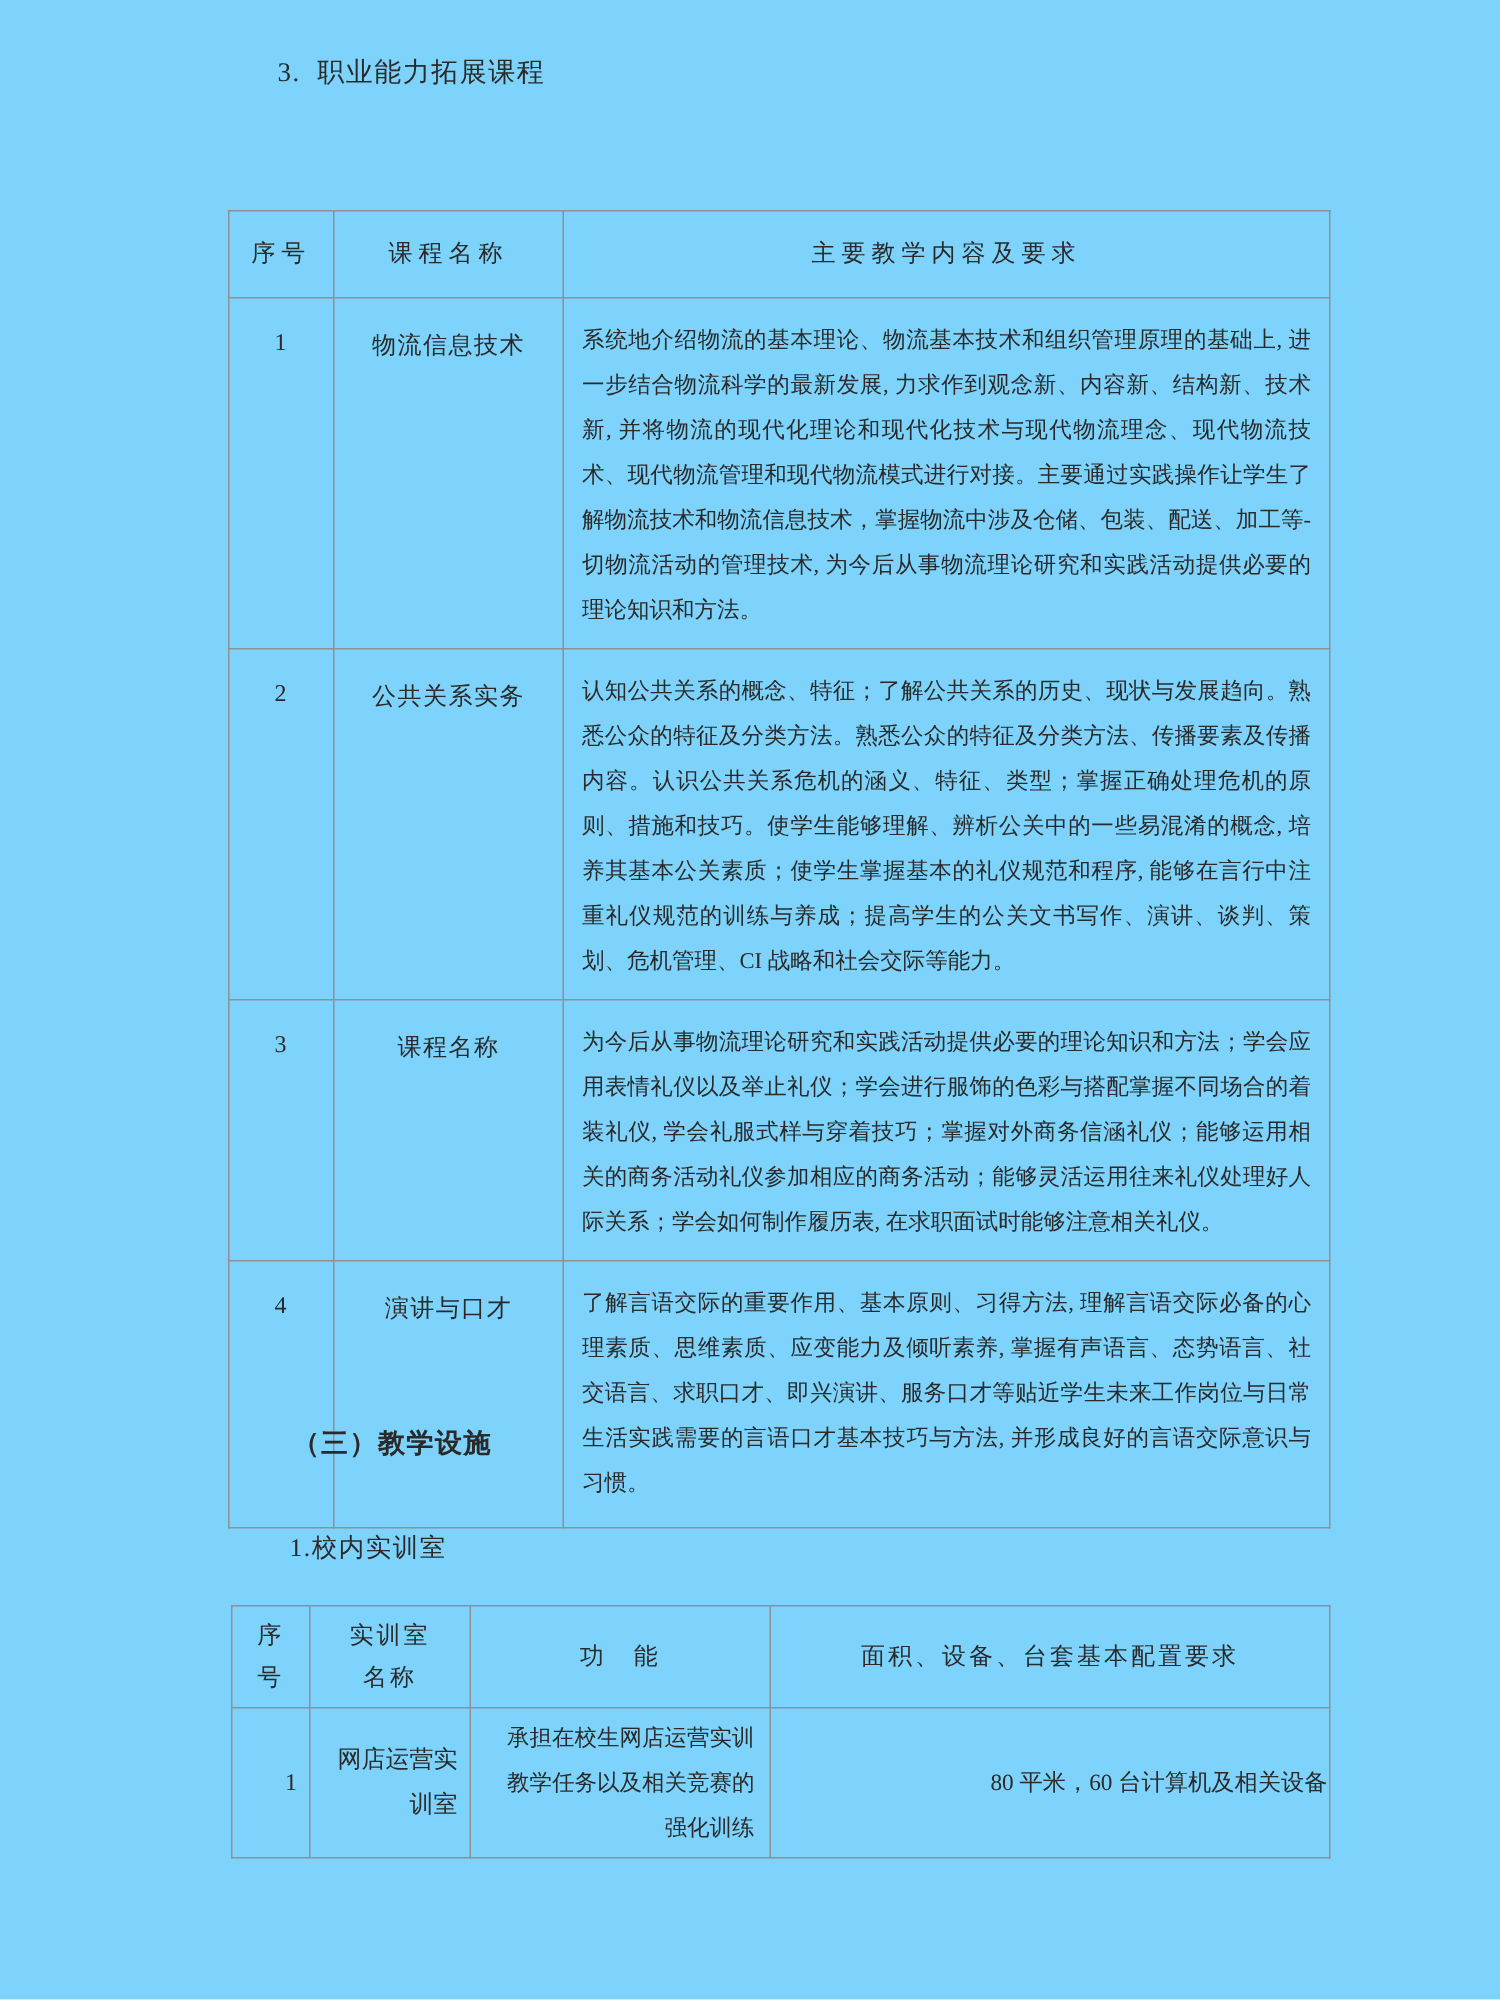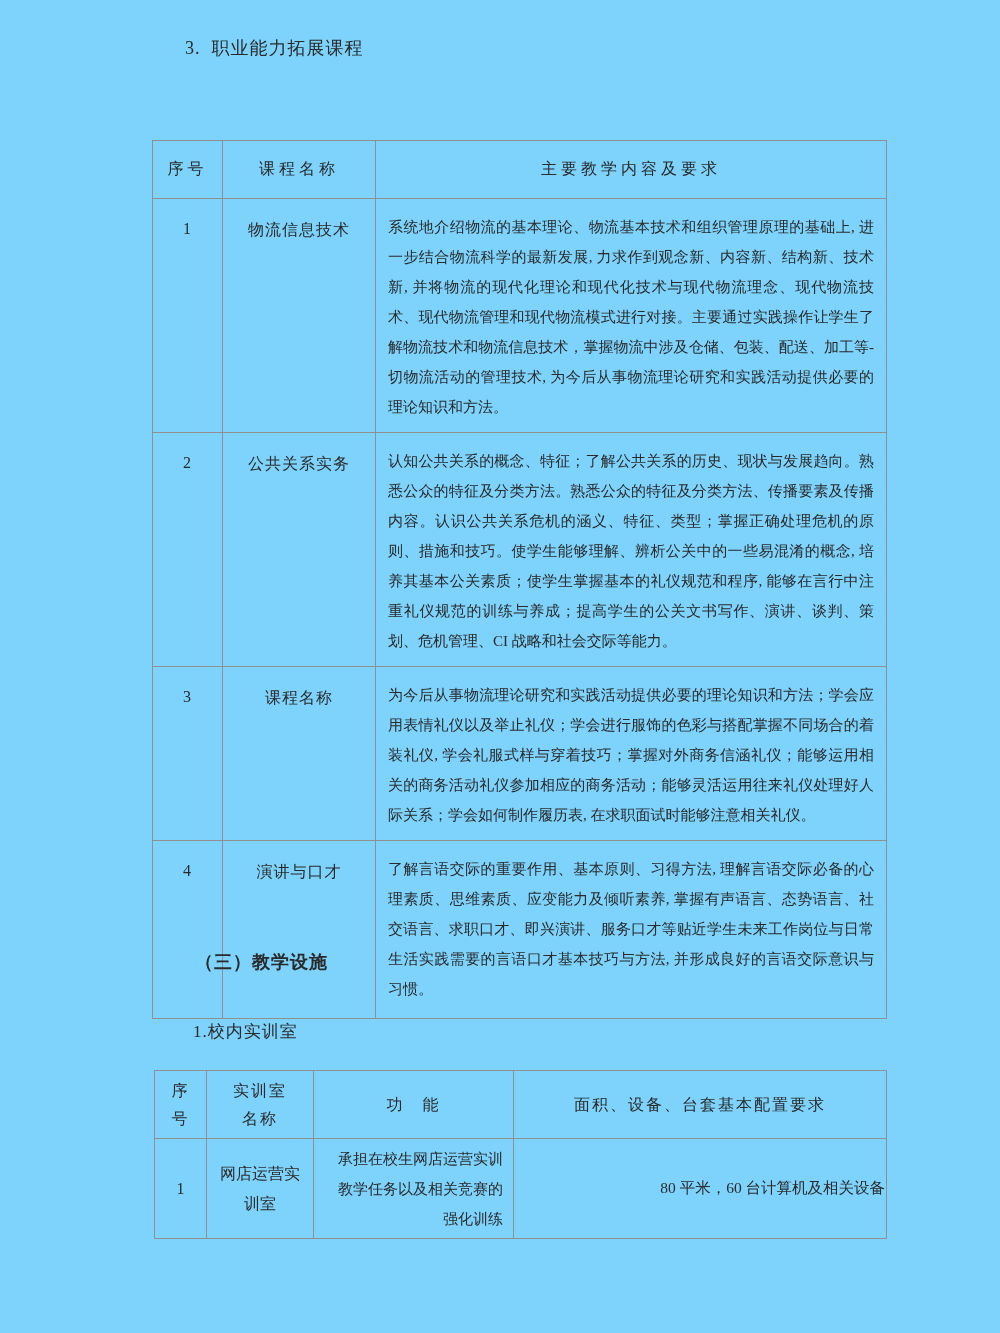--- a/index.html
+++ b/index.html
@@ -97,21 +97,21 @@
     font-size: 16px;
     letter-spacing: 2px;
     text-align: center;
     vertical-align: middle;
     white-space: pre-line;
     line-height: 28px;
   }
   .rooms td { height: 100px; }
   .rooms td.cell-no,
   .rooms td.cell-name {
-    text-align: center;
+    text-align: right;
     vertical-align: middle;
     font-size: 16px;
     padding: 0 8px;
     line-height: 30px;
   }
   .rooms td.cell-func {
     vertical-align: middle;
     padding: 0 10px;
     font-size: 15px;
     line-height: 30px;

